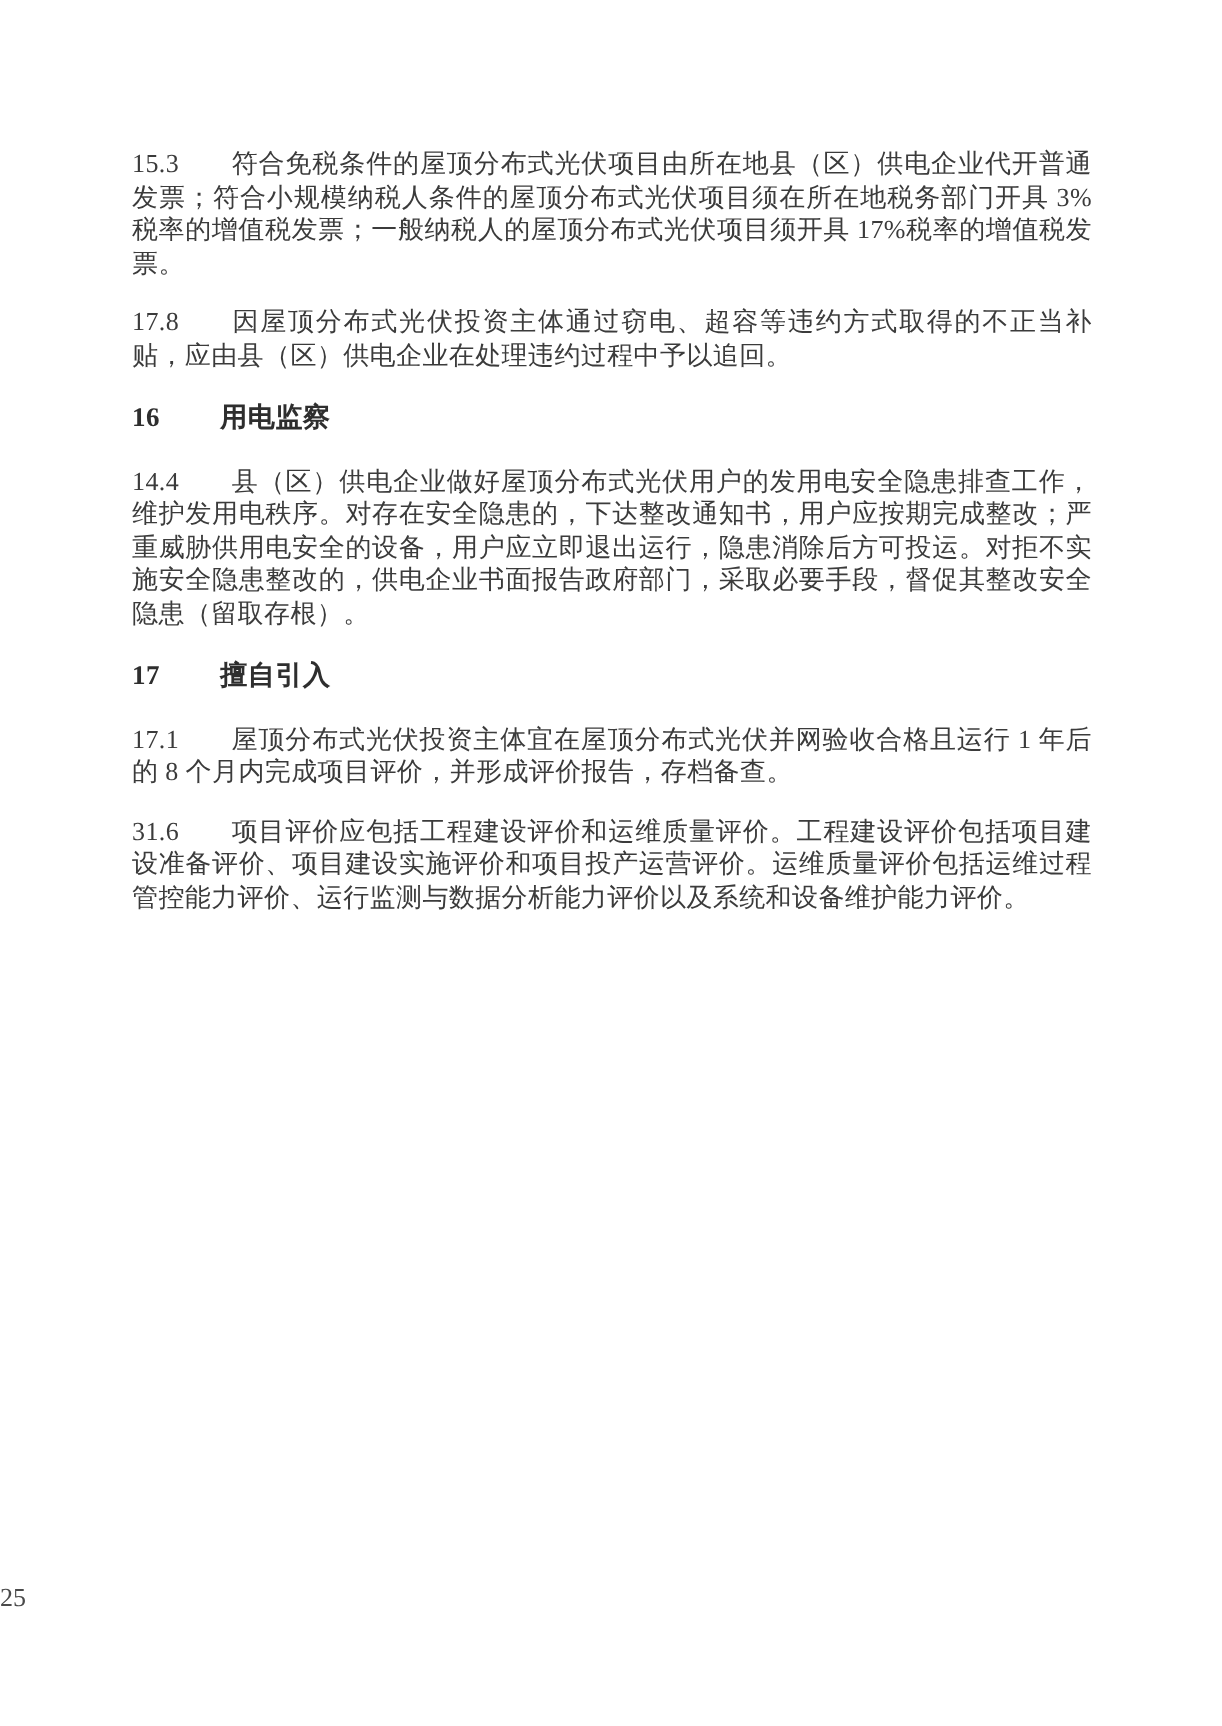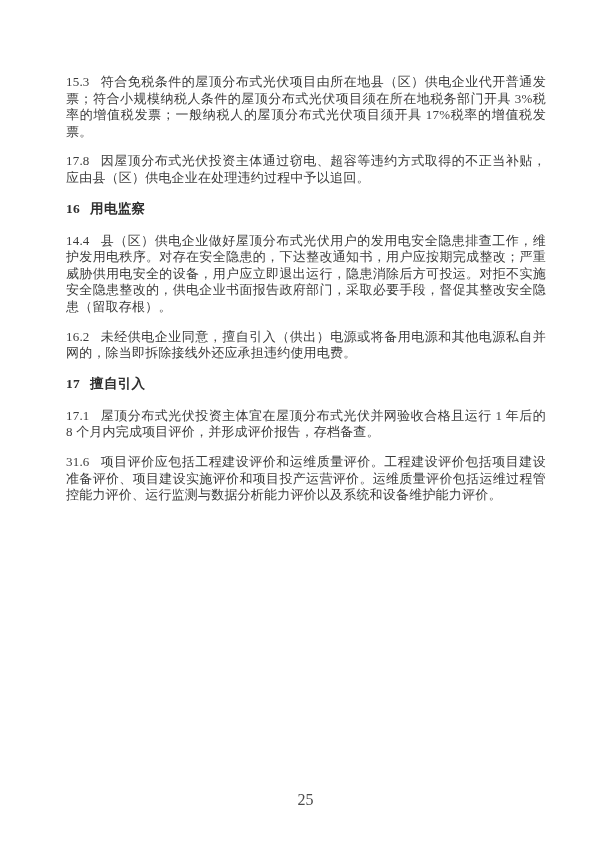--- a/index.html
+++ b/index.html
@@ -24,40 +24,39 @@
   }
   .para {
     font-size: 13px;
     line-height: 16.6px;
     text-align: justify;
     margin: 0 0 13px 0;
     letter-spacing: 0.2px;
   }
   .para .num {
     display: inline-block;
-    margin-right: 11px;
+    margin-right: 26px;
   }
   .heading {
     font-size: 13.5px;
     font-weight: bold;
     color: #2e2e2e;
     margin: 9px 0 15px 0;
     letter-spacing: 0.3px;
   }
   .heading .num {
     display: inline-block;
-    margin-right: 10px;
+    margin-right: 30px;
   }
   .page-number {
     position: absolute;
     left: 0;
     right: 0;
     top: 791px;
-    text-align: center;
-    font-size: 16px;
+    font-size: 13px;
     color: #4a4a4a;
   }
 </style>
 </head>
 <body>
 
 <div class="page">
   <div class="content">
 
     <p class="para">
@@ -69,23 +68,20 @@
     </p>
 
     <h2 class="heading">
       <span class="num">16</span><span>用电监察</span>
     </h2>
 
     <p class="para">
       <span class="num">14.4</span><span>县（区）供电企业做好屋顶分布式光伏用户的发用电安全隐患排查工作，维护发用电秩序。对存在安全隐患的，下达整改通知书，用户应按期完成整改；严重威胁供用电安全的设备，用户应立即退出运行，隐患消除后方可投运。对拒不实施安全隐患整改的，供电企业书面报告政府部门，采取必要手段，督促其整改安全隐患（留取存根）。</span>
     </p>
 
-    <p class="para">
-      <span class="num">16.2</span><span>未经供电企业同意，擅自引入（供出）电源或将备用电源和其他电源私自并网的，除当即拆除接线外还应承担违约使用电费。</span>
-    </p>
 
 
     <h2 class="heading">
       <span class="num">17</span><span>擅自引入</span>
     </h2>
 
     <p class="para">
       <span class="num">17.1</span><span>屋顶分布式光伏投资主体宜在屋顶分布式光伏并网验收合格且运行 1 年后的 8 个月内完成项目评价，并形成评价报告，存档备查。</span>
     </p>
 

